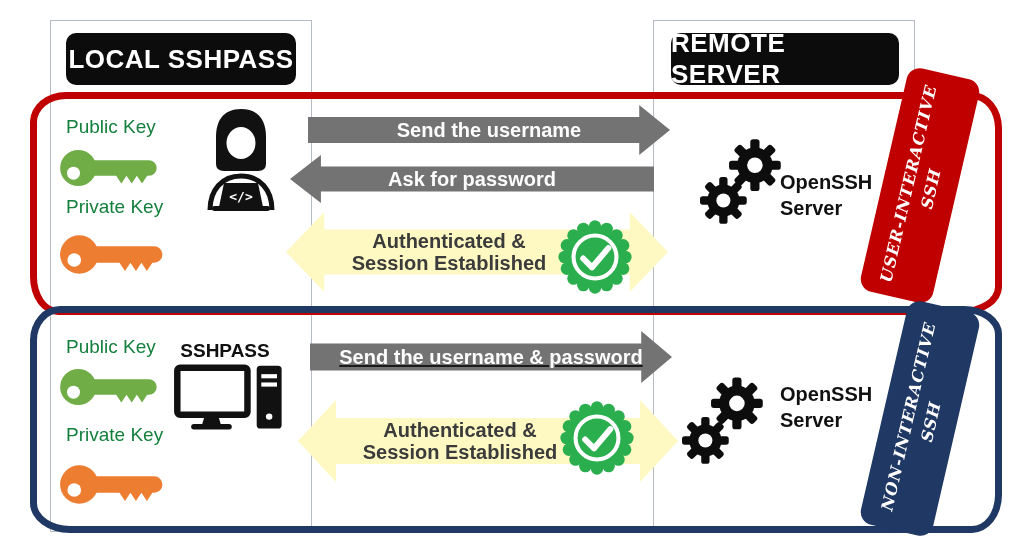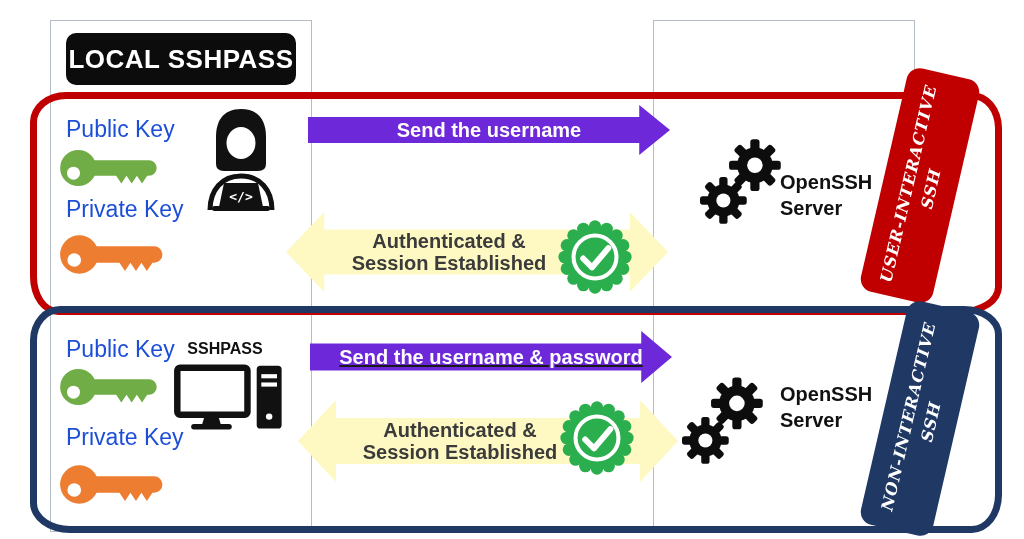--- a/index.html
+++ b/index.html
@@ -24,29 +24,29 @@
     top:92px;height:209px;border:7px solid #C00000;
     border-radius:36px 30px 40px 28px / 30px 36px 28px 38px;
   }
   .zone.navy{
     top:306px;height:213px;border:7px solid #1F3864;
     border-radius:30px 38px 30px 40px / 34px 28px 38px 30px;
   }
   
   .arrow{position:absolute;display:flex;align-items:center;justify-content:center;z-index:3;}
   .arrow .lbl{font-size:20px;font-weight:600;color:#fdfdfd;line-height:1.1;text-align:center;}
-  .gray{background:#6d28d9;}
+  .gray{background:#737373;}
   .green{background:#fef9c3;}
   .arrow.r{clip-path:polygon(0 24%,91.5% 24%,91.5% 0,100% 50%,91.5% 100%,91.5% 76%,0 76%);}
   .arrow.l{clip-path:polygon(100% 24%,8.5% 24%,8.5% 0,0 50%,8.5% 100%,8.5% 76%,100% 76%);}
   .arrow.d{clip-path:polygon(0 50%,10% 0,10% 22%,90% 22%,90% 0,100% 50%,90% 100%,90% 78%,10% 78%,10% 100%);}
   .arrow.d .lbl{color:#3b3b3b;font-weight:700;transform:translateX(-28px);}
   
-  .keylbl{position:absolute;font-size:23px;font-weight:500;color:#1d4ed8;z-index:3;}
-  .toolbl{position:absolute;font-size:16px;font-weight:bold;color:#111;z-index:3;}
+  .keylbl{position:absolute;font-size:19px;font-weight:500;color:#15803d;z-index:3;}
+  .toolbl{position:absolute;font-size:19px;font-weight:bold;color:#111;z-index:3;}
   .srvlbl{position:absolute;width:92px;font-size:20px;font-weight:bold;color:#111;line-height:1.3;z-index:3;}
   .icon{position:absolute;z-index:3;}
   
   .banner{
     position:absolute;width:74px;border-radius:13px;z-index:5;
     transform:rotate(13deg);
     display:block;
   }
   .banner.red-b{left:883px;top:71px;height:229px;background:#C00000;}
   .banner.navy-b{left:883px;top:304px;height:229px;background:#1F3864;}
@@ -86,20 +86,23 @@
         <circle cx="16.5" cy="35" r="7.5" fill="#fff"></circle>
       </g>
     </defs>
   </svg>
 
   <div class="col local"></div>
   <div class="col remote"></div>
   <div class="hdr local">
       <span>LOCAL SSHPASS</span>
     </div>
+  <div class="hdr remote">
+      <span>REMOTE SERVER</span>
+    </div>
 
   <div class="zone red"></div>
   <div class="zone navy"></div>
 
   <div class="keylbl" style="left:66px;top:116px;">Public Key</div>
   <svg class="icon" style="left:58px;top:143px;color:#70AD47;" width="106" height="50" viewBox="0 0 120 58">
       <use href="#keyshape" fill="currentColor"></use>
     </svg>
   <div class="keylbl" style="left:66px;top:196px;">Private Key</div>
   <svg class="icon" style="left:58px;top:228px;color:#ED7D31;" width="112" height="53" viewBox="0 0 120 58">
@@ -110,20 +113,23 @@
     <path d="M50,5 C32,5 25,17 25,33 L25,60 Q25,67 33,67 L67,67 Q75,67 75,60 L75,33 C75,17 68,5 50,5 Z" fill="#111"></path>
     <ellipse cx="50" cy="39" rx="14.5" ry="16" fill="#fff"></ellipse>
     <path d="M19,106 C19,86 31,72 50,72 C69,72 81,86 81,106" fill="#fff" stroke="#111" stroke-width="5"></path>
     <polygon points="33,79 67,79 72,103 28,103" fill="#111"></polygon>
     <rect x="21" y="102" width="58" height="5" rx="2.5" fill="#111"></rect>
     <text x="50" y="97" text-anchor="middle" fill="#fff" font-size="13" font-weight="bold" font-family="DejaVu Sans Mono, monospace">&lt;/&gt;</text>
   </svg>
 
   <div class="arrow gray r" style="left:308px;top:105px;width:362px;height:50px;">
     <span class="lbl">Send the username</span>
+  </div>
+  <div class="arrow gray l" style="left:290px;top:155px;width:364px;height:48px;">
+    <span class="lbl">Ask for password</span>
   </div>
   <div class="arrow green d" style="left:286px;top:212px;width:382px;height:80px;">
     <span class="lbl">
       <span>Authenticated &amp;</span><br>
       <span>Session Established</span>
     </span>
   </div>
 
   <svg class="badge" style="left:558px;top:220px;" viewBox="0 0 100 100">
     <g fill="#2BAF4E">

